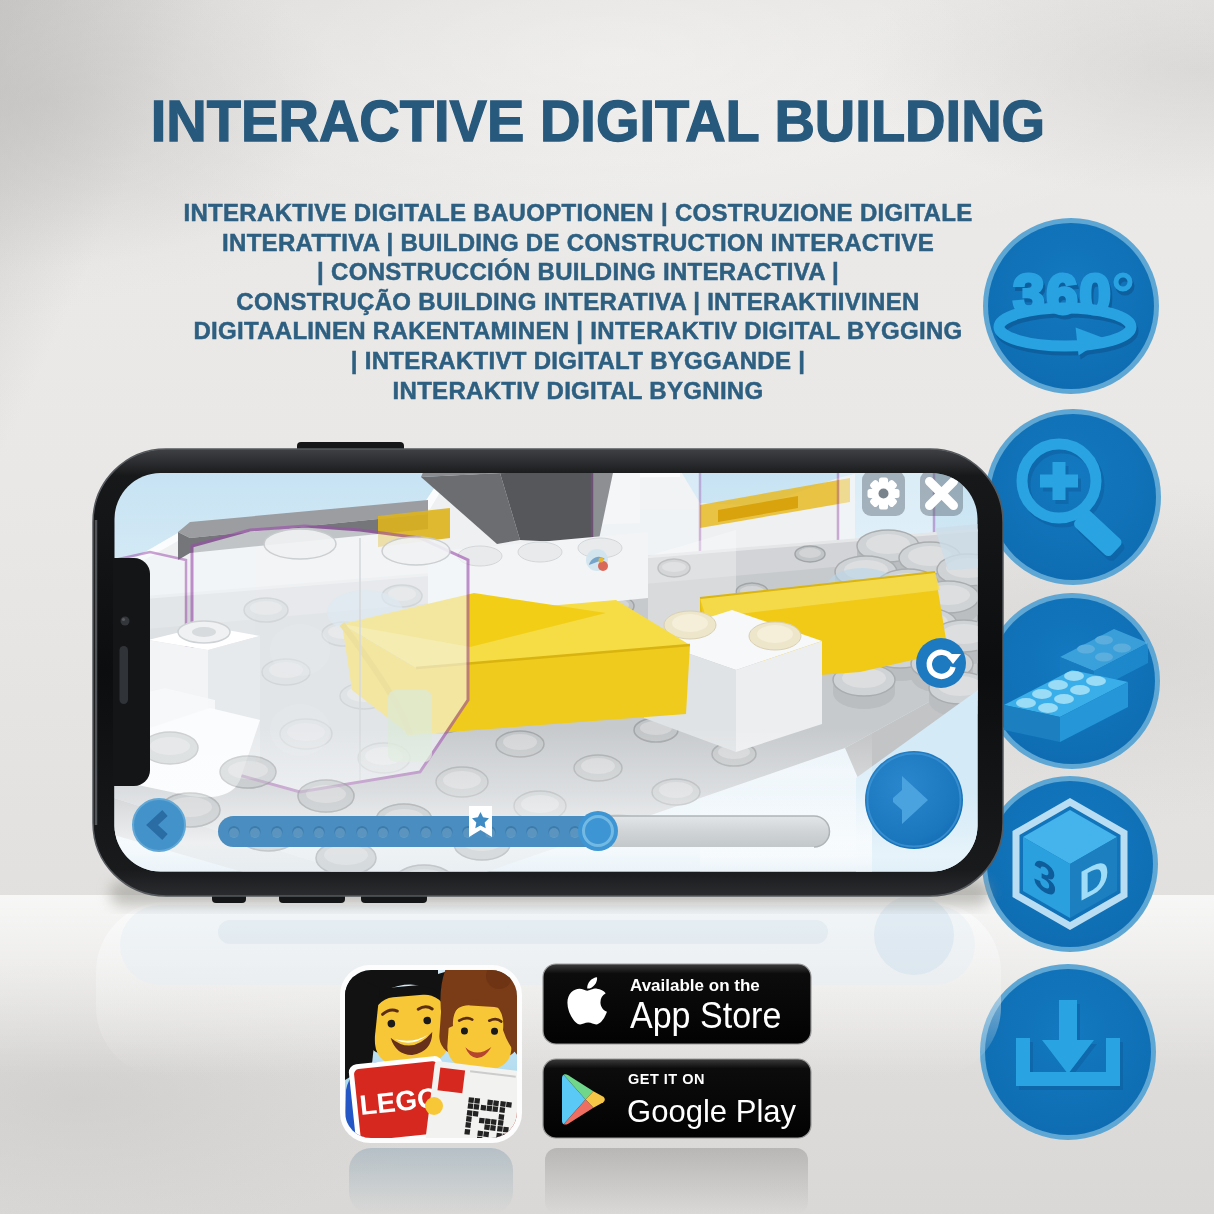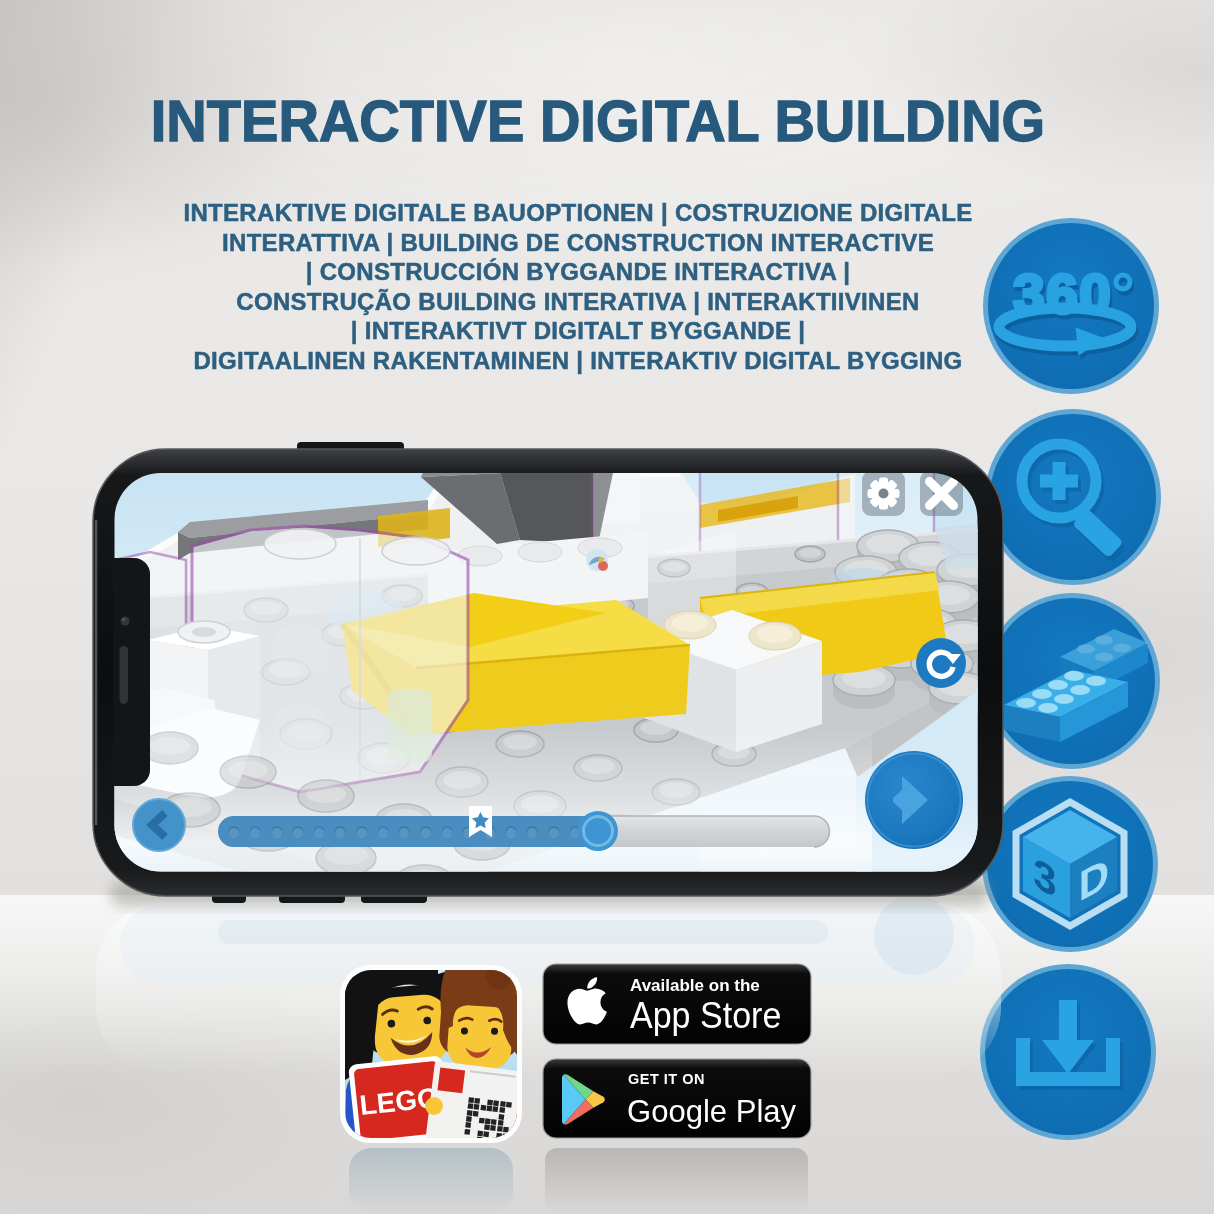--- a/index.html
+++ b/index.html
@@ -27,24 +27,25 @@
   #langs div{white-space:nowrap;}
 </style>
 </head>
 <body>
 <div id="bg" class="abs"></div>
 <div id="tablehl" class="abs"></div>
 <div id="title" class="abs">INTERACTIVE DIGITAL BUILDING</div>
 <div id="langs" class="abs">
 <div>INTERAKTIVE DIGITALE BAUOPTIONEN | COSTRUZIONE DIGITALE</div>
 <div>INTERATTIVA | BUILDING DE CONSTRUCTION INTERACTIVE</div>
-<div>| CONSTRUCCIÓN BYGGANDE INTERACTIVA |</div>
+<div>| CONSTRUCCIÓN BUILDING INTERACTIVA |</div>
 <div>CONSTRUÇÃO BUILDING INTERATIVA | INTERAKTIIVINEN</div>
+<div>DIGITAALINEN RAKENTAMINEN | INTERAKTIV DIGITAL BYGGING</div>
 <div>| INTERAKTIVT DIGITALT BYGGANDE |</div>
-<div>DIGITAALINEN RAKENTAMINEN | INTERAKTIV DIGITAL BYGGING</div>
+<div>INTERAKTIV DIGITAL BYGNING</div>
 </div>
 <svg class="abs" style="left:970px;top:205px;" width="244" height="960" viewBox="0 0 244 960">
 <defs>
   <radialGradient id="cg" cx="50%" cy="38%" r="75%">
     <stop offset="0%" stop-color="#1379c0"></stop>
         <stop offset="70%" stop-color="#0f6fb5"></stop>
         <stop offset="100%" stop-color="#0d68ad"></stop>
   </radialGradient>
 </defs>
 

